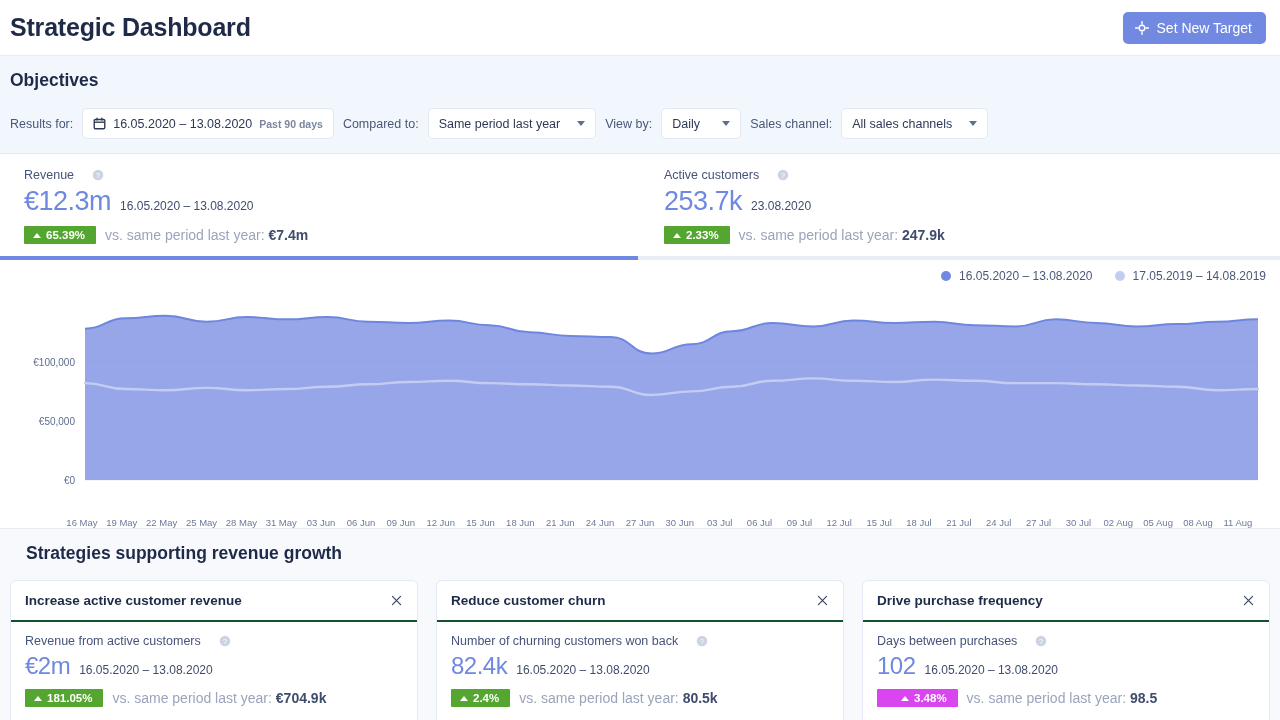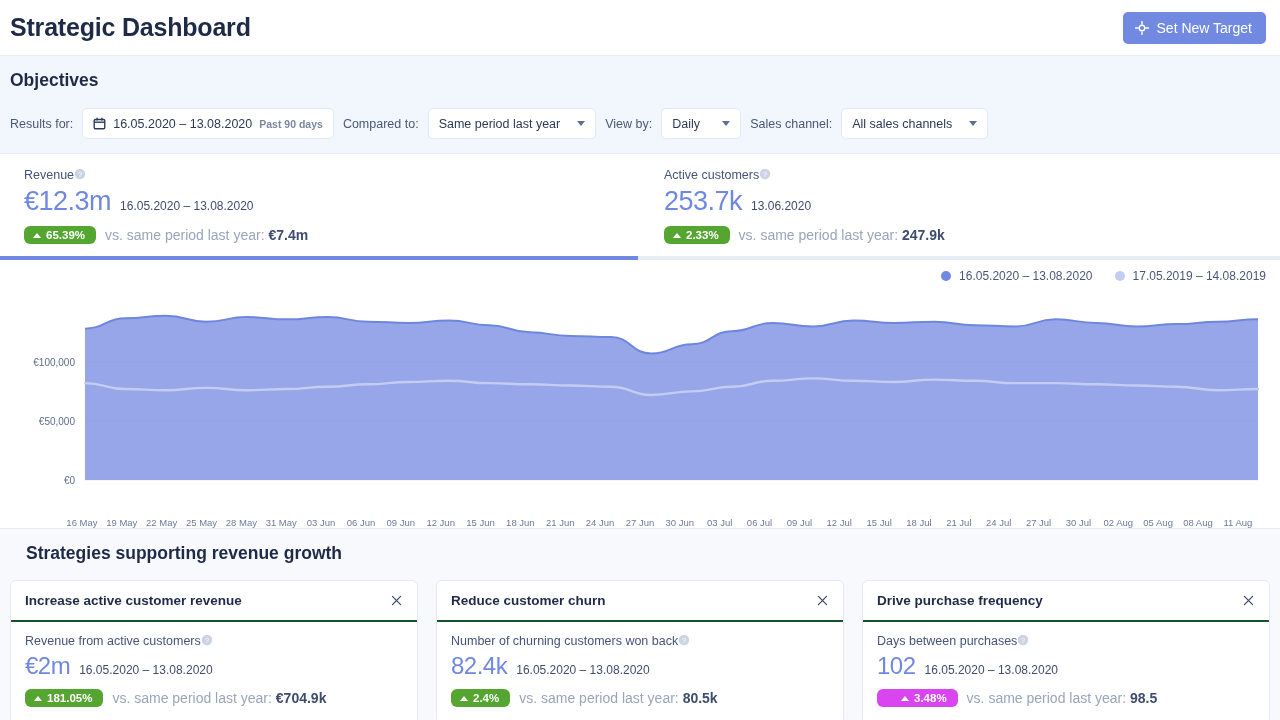--- a/index.html
+++ b/index.html
@@ -48,30 +48,30 @@
   .cal-icon { width: 13px; height: 13px; display: block; }
   .caret { width: 0; height: 0; border-left: 4.5px solid transparent;
            border-right: 4.5px solid transparent; border-top: 5px solid #5f6f91;
            margin-left: 10px; }
   .dd-daily { min-width: 80px; justify-content: space-between; }
 
   
   .panel { background: #fff; }
   .kpis { display: flex; position: relative; }
   .kpi { width: 50%; padding: 14px 0 12px 24px; }
-  .kpi-head { display: flex; gap: 0; }
+  .kpi-head { display: flex; align-items: center; gap: 18px; }
   .kpi-name { font-size: 12.5px; color: #46537a; }
   .q-icon { width: 12px; height: 12px; display:block; }
   .kpi-val-row { display: flex; align-items: baseline; gap: 9px; margin-top: 4px; }
   .kpi-val { font-size: 27px; color: #6f88e2; font-weight: 400; letter-spacing: -0.5px; }
   .kpi-range { font-size: 12px; color: #3f4c6d; }
   .kpi-cmp { display: flex; align-items: center; gap: 9px; margin-top: 9px; }
   .badge {
     display: inline-flex; align-items: center; gap: 5px;
-    border-radius: 6px; padding: 3px 11px 3px 9px;
+    border-radius: 1px; padding: 3px 11px 3px 9px;
     font-size: 11.5px; font-weight: 700; color: #fff;
   }
   .badge.up { background: #55a630; }
   .badge.down { background: #d946ef; padding-left: 24px; }
   .tri { width: 0; height: 0; border-left: 4px solid transparent;
          border-right: 4px solid transparent; border-bottom: 5px solid #fff; }
   .cmp-text { font-size: 14px; color: #9aa4bb; }
   .cmp-text b { color: #3f4c6d; font-weight: 700; }
 
   .tabrule { height: 4px; background: #e8ecf4; display: flex; }
@@ -181,21 +181,21 @@
     <div class="kpi">
       <div class="kpi-head">
         <span class="kpi-name">Active customers</span>
         <svg class="q-icon" viewBox="0 0 16 16">
           <circle cx="8" cy="8" r="7" fill="#ccd3e2"></circle>
           <text x="8" y="11.6" font-size="9.5" font-family="Liberation Sans, sans-serif" fill="#fff" text-anchor="middle">?</text>
         </svg>
       </div>
       <div class="kpi-val-row">
         <span class="kpi-val">253.7k</span>
-        <span class="kpi-range">13.06.2020</span>
+        <span class="kpi-range">23.08.2020</span>
       </div>
       <div class="kpi-cmp">
         <span class="badge up">
           <span class="tri"></span>
           <span>2.33%</span>
         </span>
         <span class="cmp-text">
           <span>vs. same period last year:</span>
           <b>247.9k</b>
         </span>

